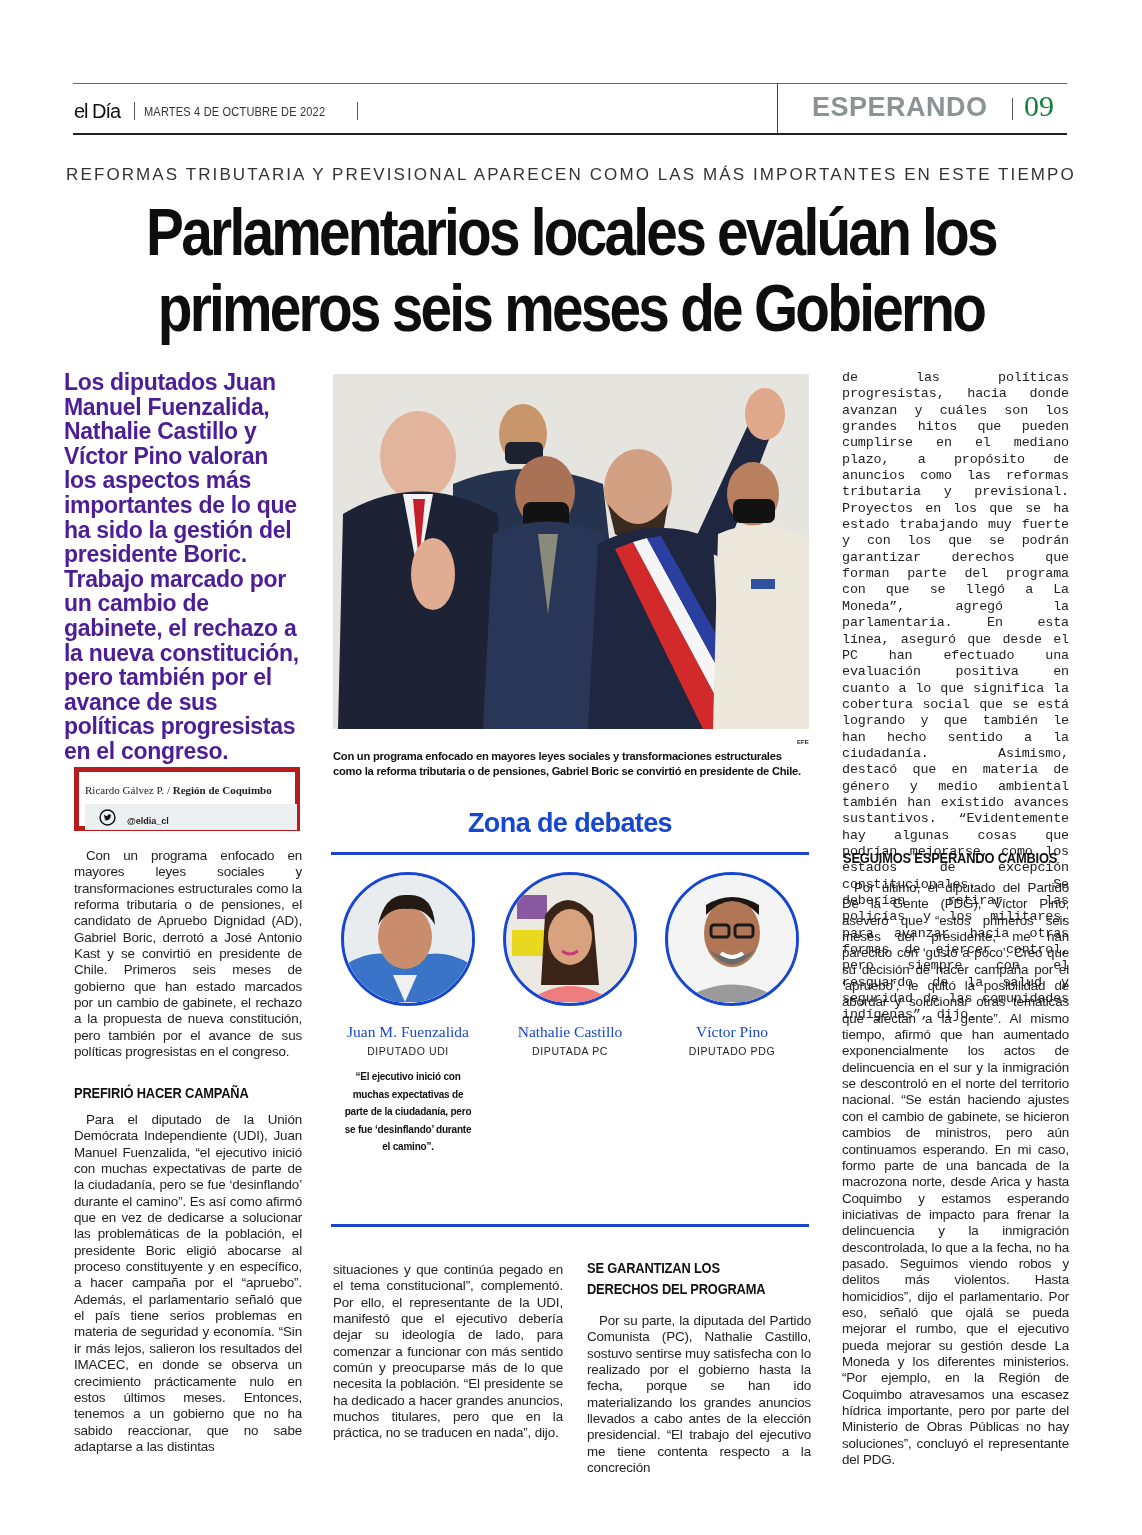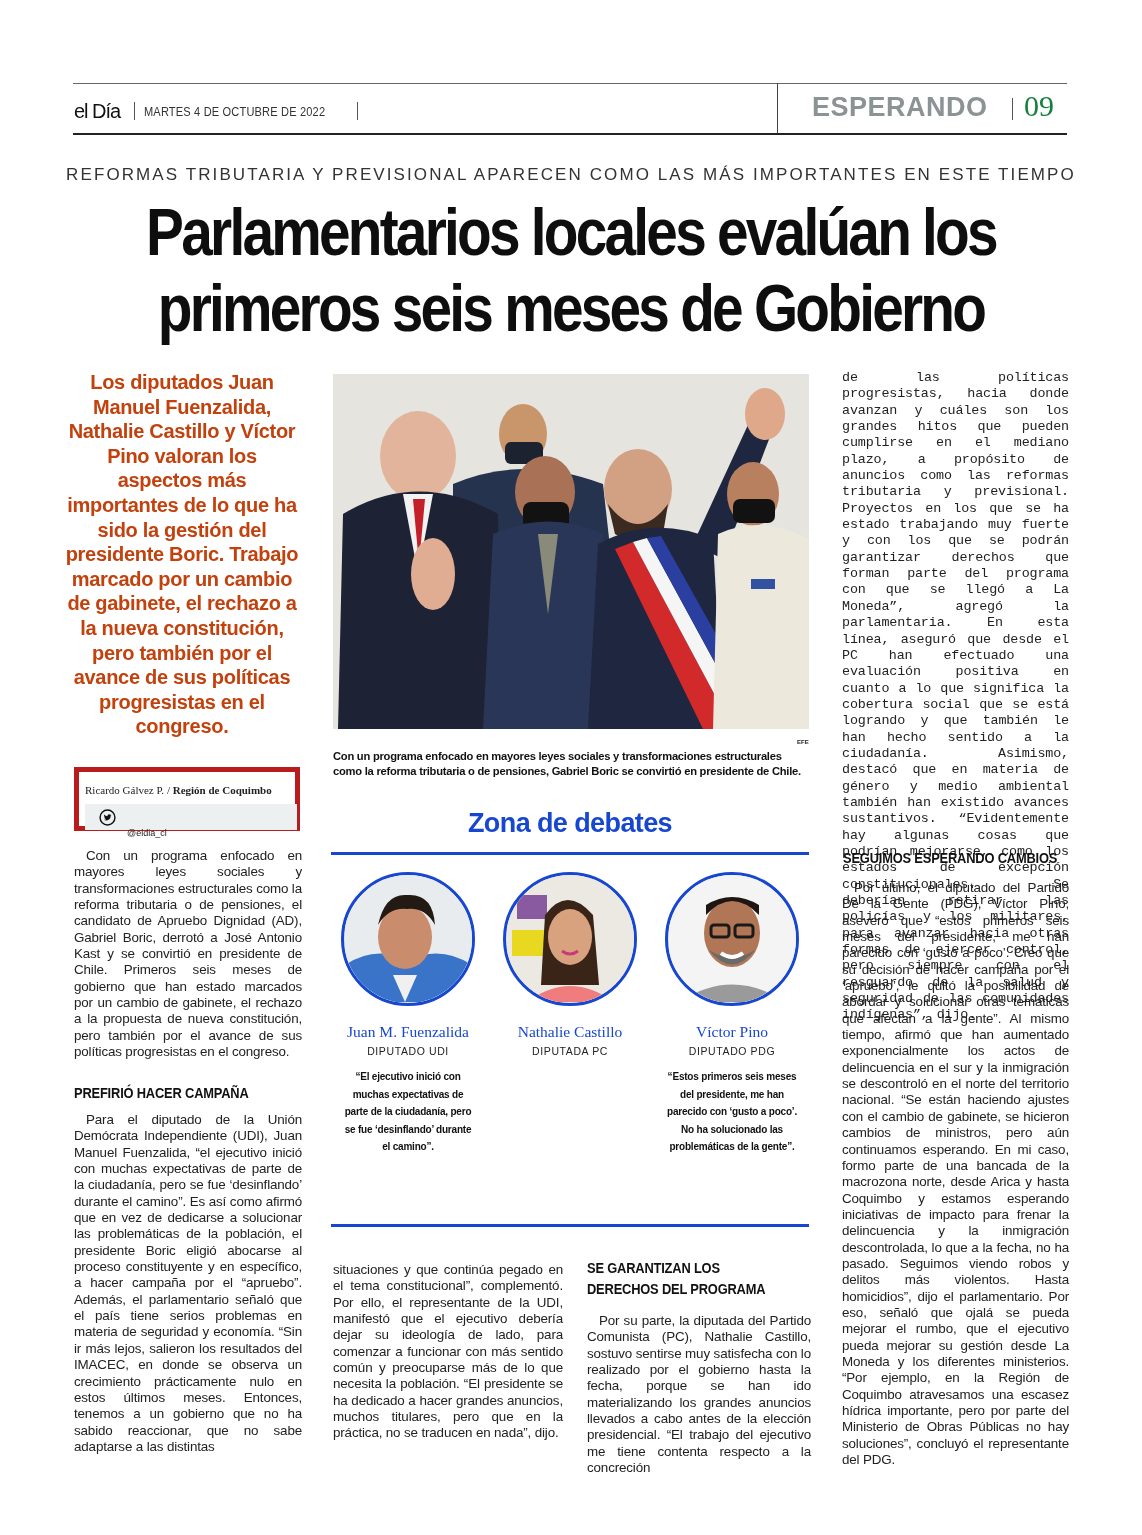--- a/index.html
+++ b/index.html
@@ -16,29 +16,29 @@
   .date-sep2 { position: absolute; left: 357px; top: 102px; width: 1px; height: 18px; background: #555; }
   .section-label { position: absolute; left: 812px; top: 92px; font-size: 27px; font-weight: bold; color: #8c9394; letter-spacing: 0.5px; }
   .page-sep { position: absolute; left: 1012px; top: 98px; width: 1px; height: 22px; background: #555; }
   .page-num { position: absolute; left: 1024px; top: 89px; font-family: "Liberation Serif", serif; font-size: 30px; color: #15803d; }
 
   
   .kicker { position: absolute; left: 0; width: 1142px; top: 165px; text-align: center; font-size: 17px; color: #333; letter-spacing: 2.1px; }
   .headline { position: absolute; left: 60px; width: 1022px; top: 194px; text-align: center; font-size: 66px; line-height: 76px; font-weight: bold; color: #0e0e0e; letter-spacing: -3.2px; transform: scaleX(0.86); transform-origin: center; }
 
   
-  .lead { position: absolute; left: 64px; top: 370px; width: 236px; text-align: center; font-weight: bold; font-size: 20px; line-height: 24.6px; color: #c2410c; letter-spacing: -0.3px; }
+  .lead { position: absolute; left: 64px; top: 370px; width: 236px; text-align: left; font-weight: bold; font-size: 23px; line-height: 24.6px; color: #4c1d95; letter-spacing: -0.3px; }
 
   
   .byline-box { position: absolute; left: 74px; top: 767px; width: 226px; height: 64px; border: 5px solid #b91c1c; background: #fff; }
   .byline-author { position: absolute; left: 6px; top: 12px; font-family: "Liberation Serif", serif; font-size: 11px; color: #222; }
   .byline-author b { font-weight: bold; }
   .byline-social { position: absolute; left: 6px; top: 32px; width: 212px; height: 26px; background: #edf0f0; }
   .twitter-icon { position: absolute; left: 14px; top: 5px; width: 17px; height: 17px; }
-  .twitter-handle { position: absolute; left: 42px; top: 24px; font-size: 9px; font-weight: normal; color: #222; }
+  .twitter-handle { position: absolute; left: 42px; top: 12px; font-size: 9px; font-weight: bold; color: #222; }
 
   
   .body-text { position: absolute; font-size: 13.4px; line-height: 16.35px; color: #222; text-align: justify; hyphens: auto; letter-spacing: -0.15px; }
   .body-text p { text-indent: 12px; }
   .subhead { position: absolute; font-size: 14px; font-weight: bold; color: #111; letter-spacing: -0.2px; line-height: 21px; transform: scaleX(0.92); transform-origin: left; }
 
   
   .photo { position: absolute; left: 333px; top: 374px; width: 476px; height: 355px; overflow: hidden; background: #dcdcd8; }
   .photo-credit { position: absolute; left: 797px; top: 739px; font-size: 6px; font-weight: bold; color: #222; }
   .photo-caption { position: absolute; left: 333px; top: 749px; width: 480px; font-size: 11.2px; line-height: 15.4px; font-weight: bold; color: #111; letter-spacing: -0.25px; }
@@ -179,21 +179,20 @@
       <ellipse cx="63" cy="58" rx="28" ry="34" fill="#b07656"></ellipse>
       <path d="M37 40 Q63 12 90 40 L90 30 Q63 14 37 30 Z" fill="#1e1612"></path>
       <rect x="42" y="50" width="18" height="12" rx="3" fill="none" stroke="#1a1a1a" stroke-width="3"></rect>
       <rect x="66" y="50" width="18" height="12" rx="3" fill="none" stroke="#1a1a1a" stroke-width="3"></rect>
       <path d="M40 75 Q63 104 86 75 Q63 90 40 75 Z" fill="#6a6a6a"></path>
       <path d="M52 78 Q63 86 74 78" stroke="#fff" stroke-width="4" fill="none"></path>
     </svg>
   </div>
   <div class="debater-name">Víctor Pino</div>
   <div class="debater-role">DIPUTADO PDG</div>
-  <div class="debater-quote">“Estos primeros seis meses del presidente, me han parecido con ‘gusto a poco’. No ha solucionado las problemáticas de la gente”.</div>
 </div>
 
 <div class="debate-rule-bottom"></div>
 
 <div class="body-text" style="left:333px; top:1262px; width:230px;">
   <p style="text-indent:0">situaciones y que continúa pegado en el tema constitucional”, complementó. Por ello, el representante de la UDI, manifestó que el ejecutivo debería dejar su ideología de lado, para comenzar a funcionar con más sentido común y preocuparse más de lo que necesita la población. “El presidente se ha dedicado a hacer grandes anuncios, muchos titulares, pero que en la práctica, no se traducen en nada”, dijo.</p>
 </div>
 
 <div class="subhead" style="left:587px; top:1258px;">
   <span>SE GARANTIZAN LOS</span><br>

